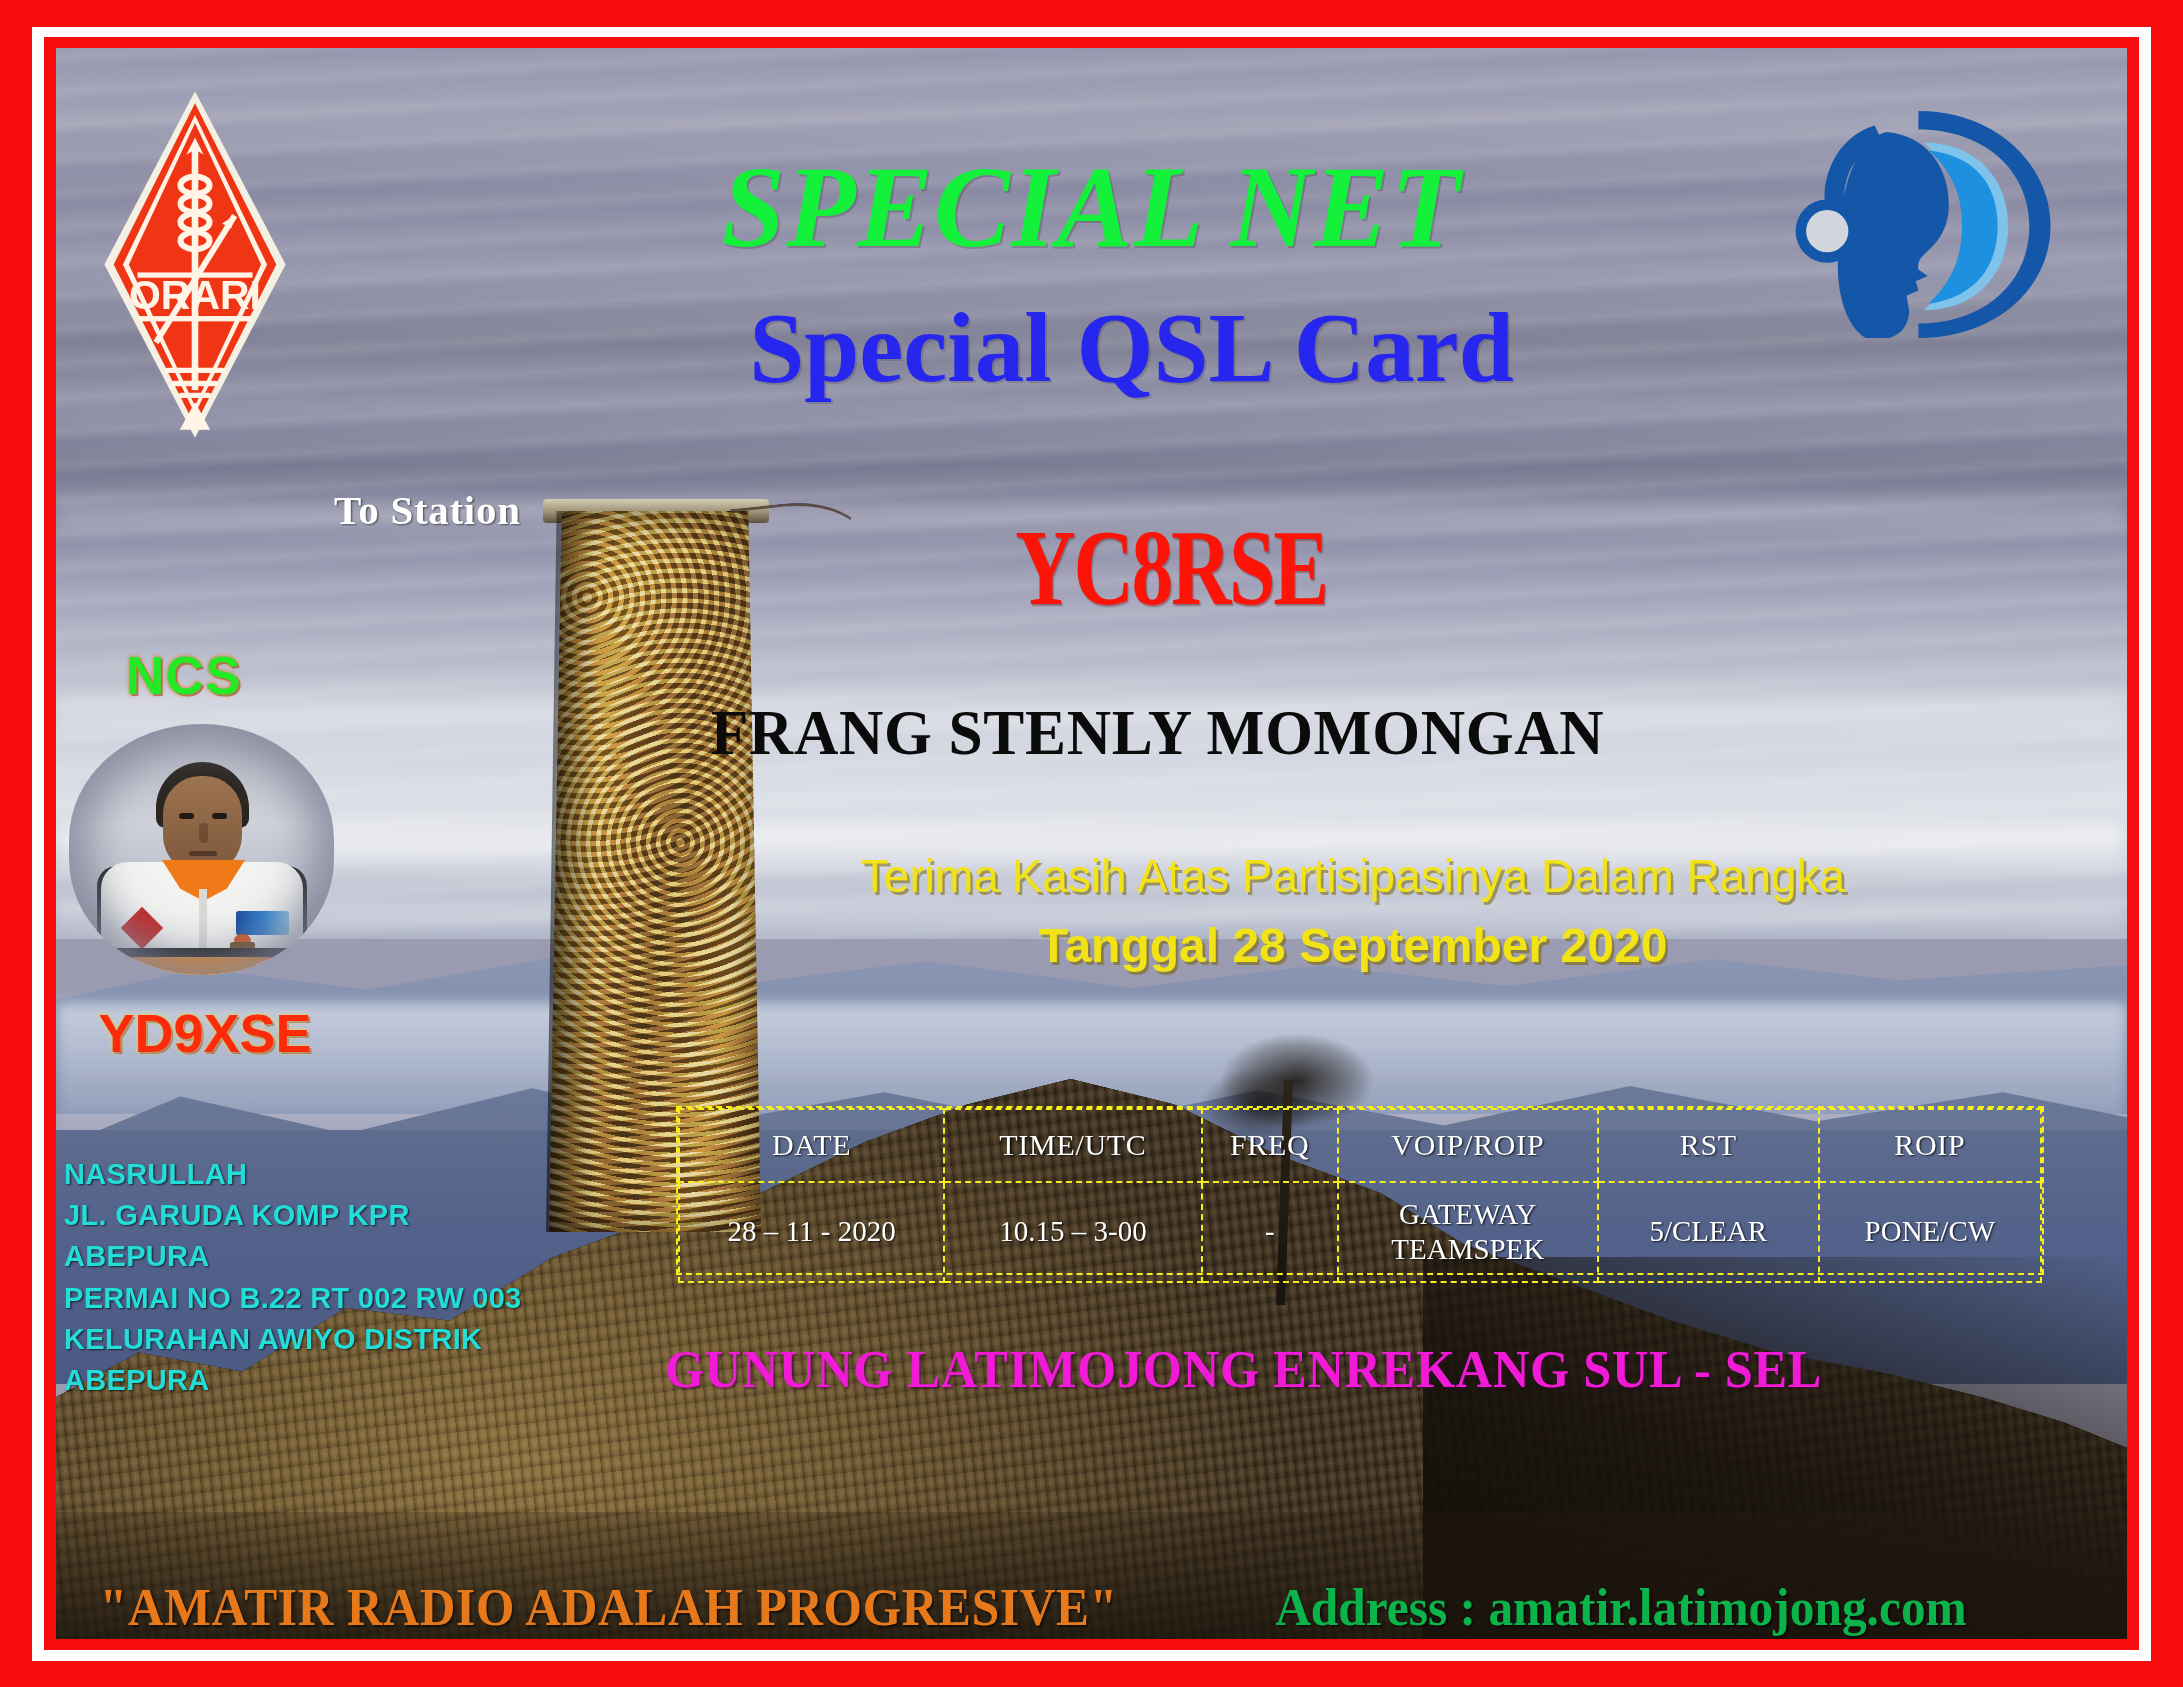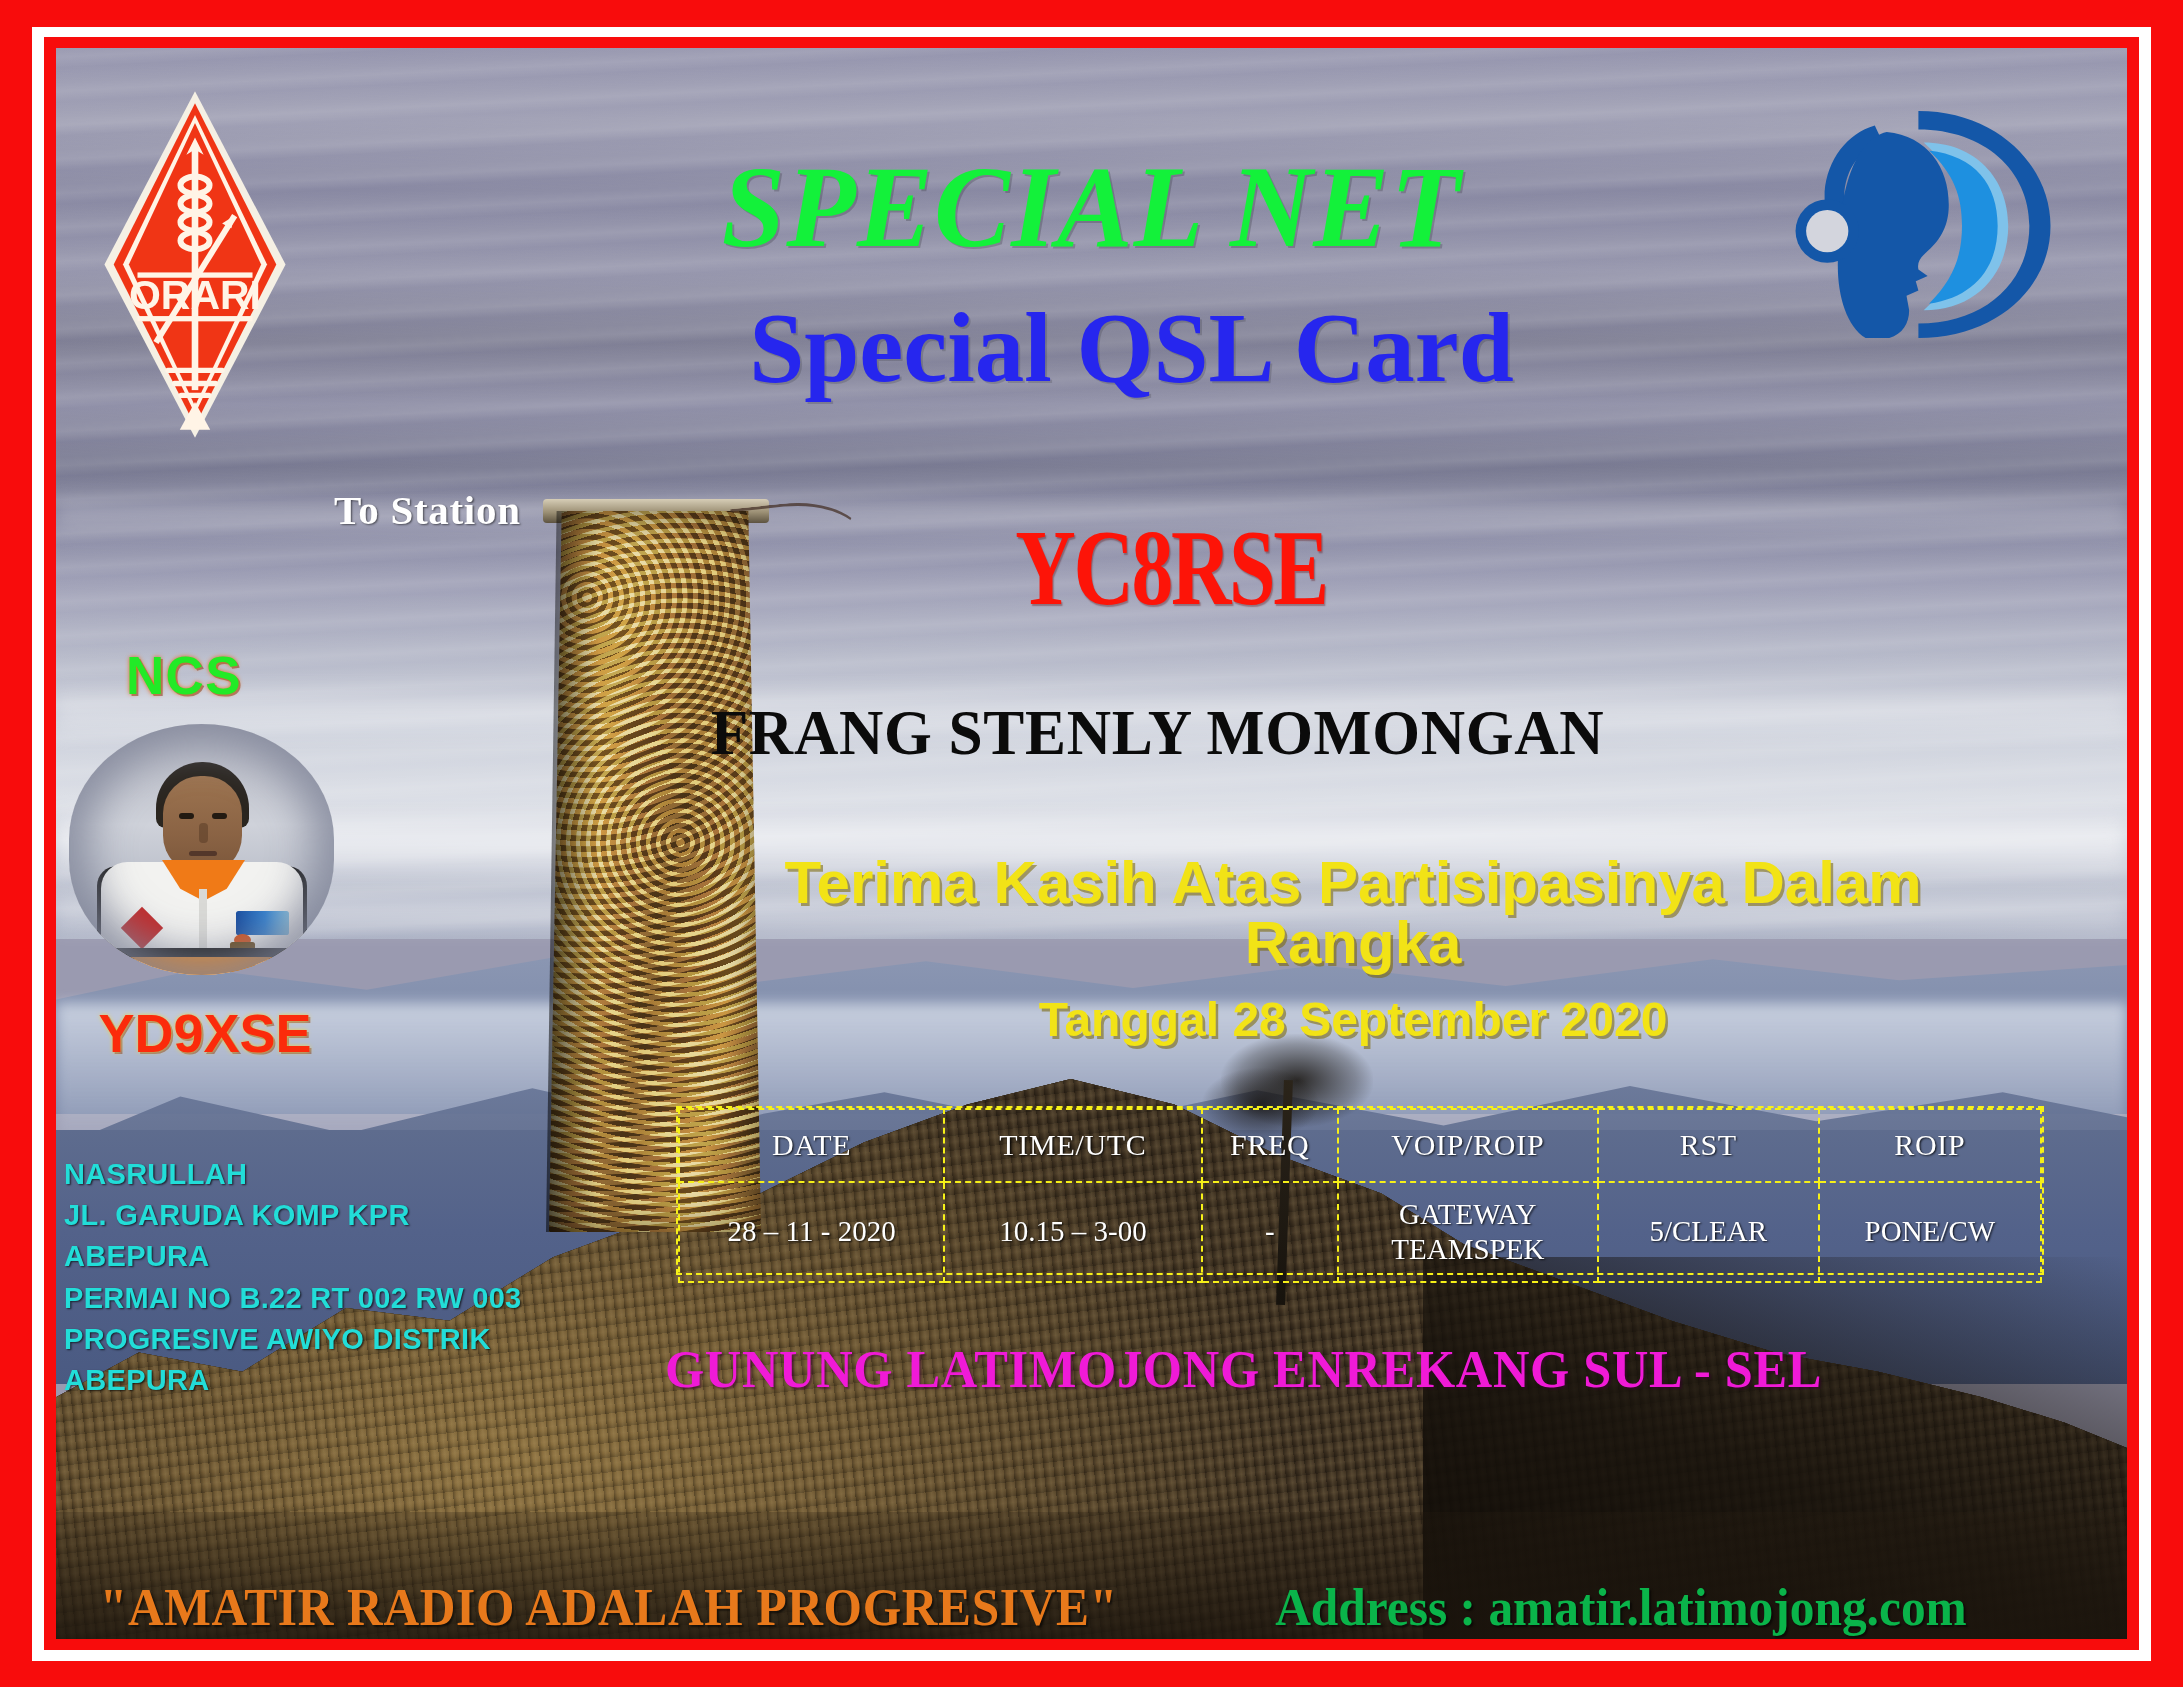--- a/index.html
+++ b/index.html
@@ -227,22 +227,22 @@
     font-family:"Liberation Serif",serif;font-weight:bold;
     font-size:64px;line-height:1;color:#0b0b0b;
     letter-spacing:0.7px;
     transform:scaleX(.96);
   }
 
   .thanks-block{
     position:absolute;left:675px;top:853px;width:1356px;text-align:center;
   }
   .thanks1{
-    font-family:"Liberation Sans",sans-serif;font-weight:bold;
-    font-size:60px;line-height:1.0;color:#f2e316;
+    font-family:"Liberation Sans",sans-serif;font-weight:normal;
+    font-size:46px;line-height:1.0;color:#f2e316;
     text-shadow:2.6px 2.6px 0 rgba(120,100,0,.55);
     letter-spacing:0px;
   }
   .thanks2{
     margin-top:17px;
     font-family:"Liberation Sans",sans-serif;font-weight:bold;font-style:italic;
     font-size:46px;line-height:1.0;color:#f2e316;
     text-shadow:2.6px 2.6px 0 rgba(120,100,0,.55);
   }
   .thanks3{
@@ -484,21 +484,21 @@
     <div class="vignette"></div>
   </div>
 
   <div class="callsign2">YD9XSE</div>
 
   <div class="address">
     <div>NASRULLAH</div>
     <div>JL. GARUDA KOMP KPR</div>
     <div>ABEPURA</div>
     <div>PERMAI NO B.22 RT 002 RW 003</div>
-    <div>PROGRESIVE AWIYO DISTRIK</div>
+    <div>KELURAHAN AWIYO DISTRIK</div>
     <div>ABEPURA</div>
   </div>
 
   <div id="logtable">
     <table>
       <tbody>
         <tr class="hdr">
           <td class="c-date">DATE</td>
           <td class="c-time">TIME/UTC</td>
           <td class="c-freq">FREQ</td>

